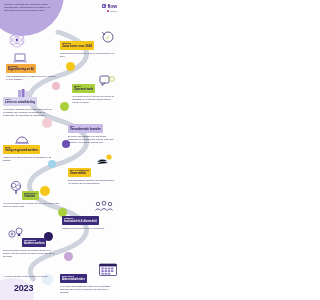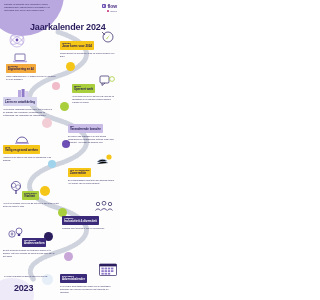--- a/index.html
+++ b/index.html
@@ -98,21 +98,20 @@
       <div class="logo-row">
         <span class="logo-mark"></span>
         <span class="logo-word">flow</span>
       </div>
       <div class="logo-sub">
         <span class="logo-sub-mark"></span>
         <span class="logo-sub-txt">vakwerk</span>
       </div>
     </div>
 
-    <div class="title">Jaarkalender 2024</div>
   </div>
 
   <svg class="path" viewBox="0 0 120 252">
     <path d="M 58 2 C 96 14, 96 34, 58 46 C 20 58, 20 78, 58 90
              C 96 102, 96 122, 58 134 C 20 146, 20 166, 58 178
              C 96 190, 96 210, 58 222 C 30 231, 26 240, 34 250" fill="none" stroke="#cfd3de" stroke-width="5" stroke-linecap="round" stroke-dasharray="0.9 2.1"></path>
   </svg>
 
   <div class="dot" style="left:66px;top:62px;width:9px;height:9px;background:#f5c518;"></div>
   <div class="dot" style="left:52px;top:82px;width:8px;height:8px;background:#f0bcc9;"></div>

